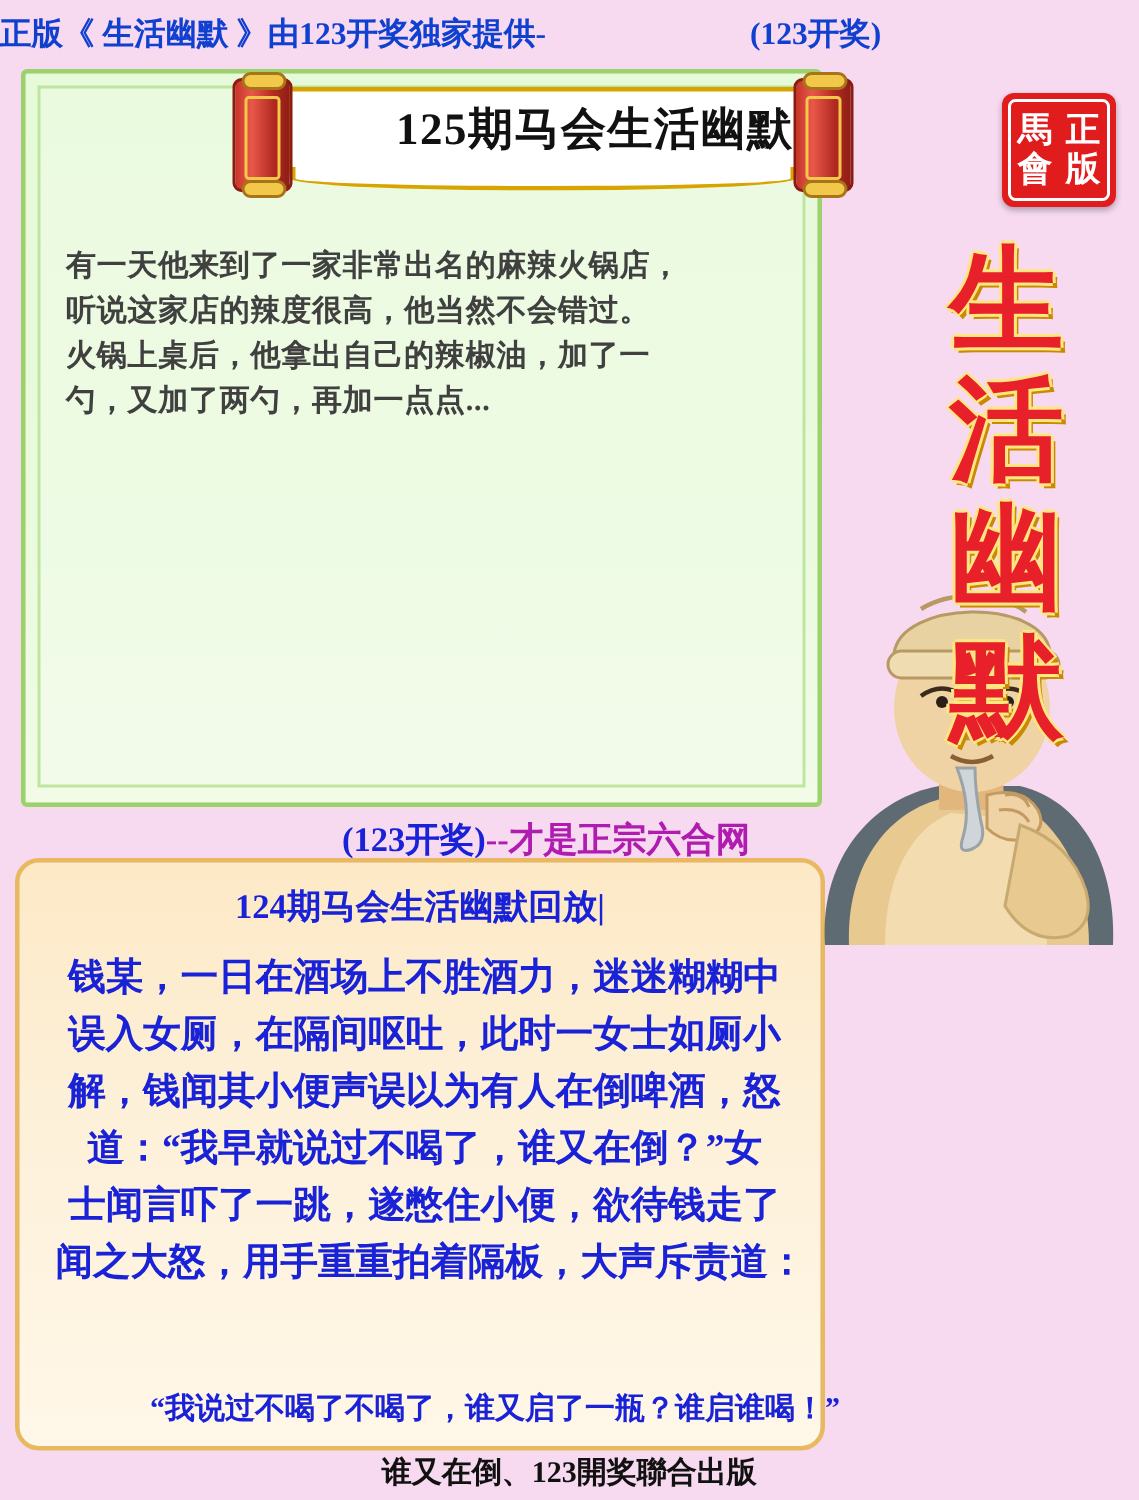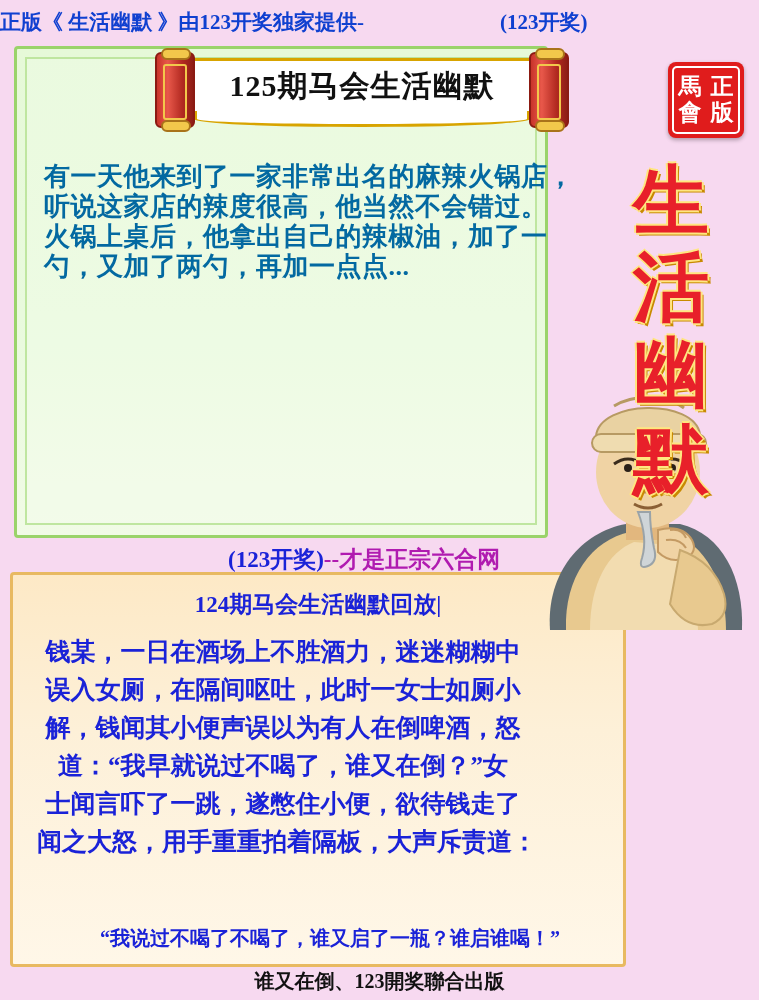--- a/index.html
+++ b/index.html
@@ -91,21 +91,21 @@
     border-right: 3px solid #d8a400;
     border-bottom: 3px solid #d8a400;
     border-radius: 0 0 60% 60%;
     box-sizing: border-box;
   }
   .banner .title-text {
     position: absolute;
     left: 40px;
     top: 14px;
     width: 334px;
-    text-align: center;
+    text-align: right;
     font-family: "Liberation Serif", serif;
     font-weight: bold;
     font-size: 30px;
     color: #111;
     letter-spacing: 1px;
     z-index: 3;
     white-space: nowrap;
   }
   .roll {
     position: absolute;
@@ -139,23 +139,23 @@
   }
   .roll .knob.t { top: -6px; }
   .roll .knob.b { bottom: -6px; }
 
   
   .riddle {
     position: absolute;
     left: 44px;
     top: 162px;
     width: 500px;
-    color: #0369a1;
-    font-family: "Liberation Serif", serif;
-    font-size: 26px;
+    color: #404040;
+    font-family: "Liberation Serif", serif;
+    font-size: 20px;
     line-height: 30px;
     font-weight: bold;
     letter-spacing: 0.5px;
     z-index: 5;
   }
   .riddle div { white-space: nowrap; }
 
   
   .subnote {
     position: absolute;
@@ -227,25 +227,25 @@
   }
 
   
   .mascot { position: absolute; left: 530px; top: 372px; width: 215px; height: 260px; z-index: 4; }
 
   
   .panel-bottom {
     position: absolute;
     left: 10px;
     top: 572px;
-    width: 616px;
+    width: 540px;
     height: 395px;
     background: linear-gradient(180deg,#fde9c6 0%, #fdf0d8 40%, #fff7e8 100%);
     border: 3px solid #e8b961;
-    border-radius: 4px;
+    border-radius: 16px;
     box-sizing: border-box;
     z-index: 3;
   }
   .panel-bottom .headline {
     position: absolute;
     top: 14px;
     left: 0;
     width: 100%;
     text-align: center;
     font-family: "Liberation Serif", serif;

